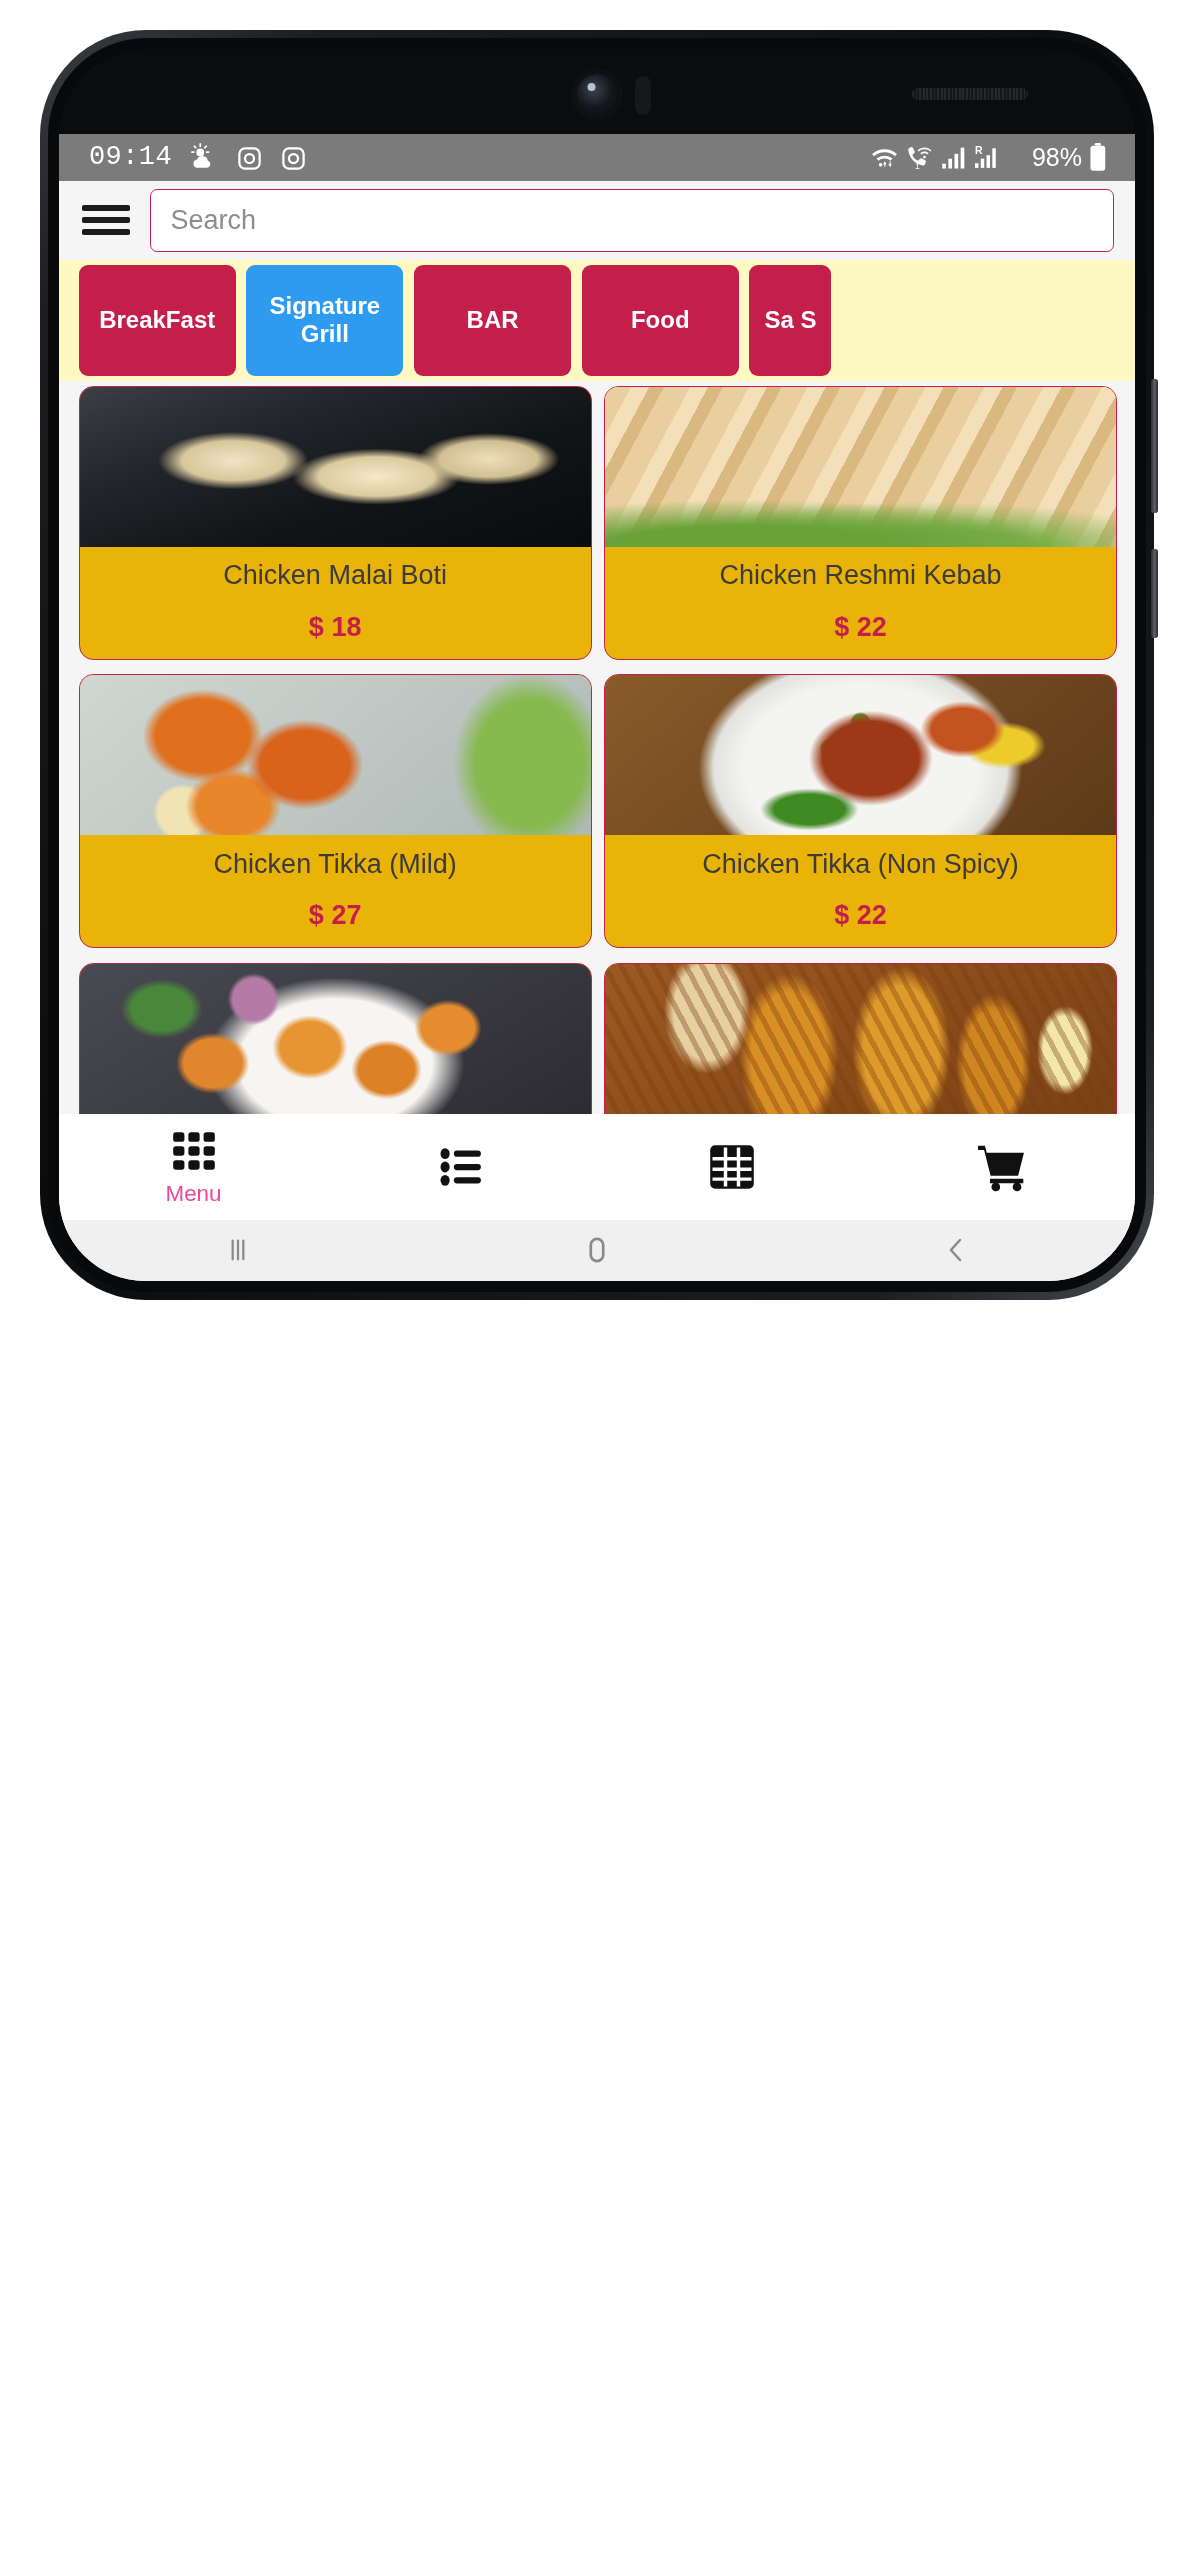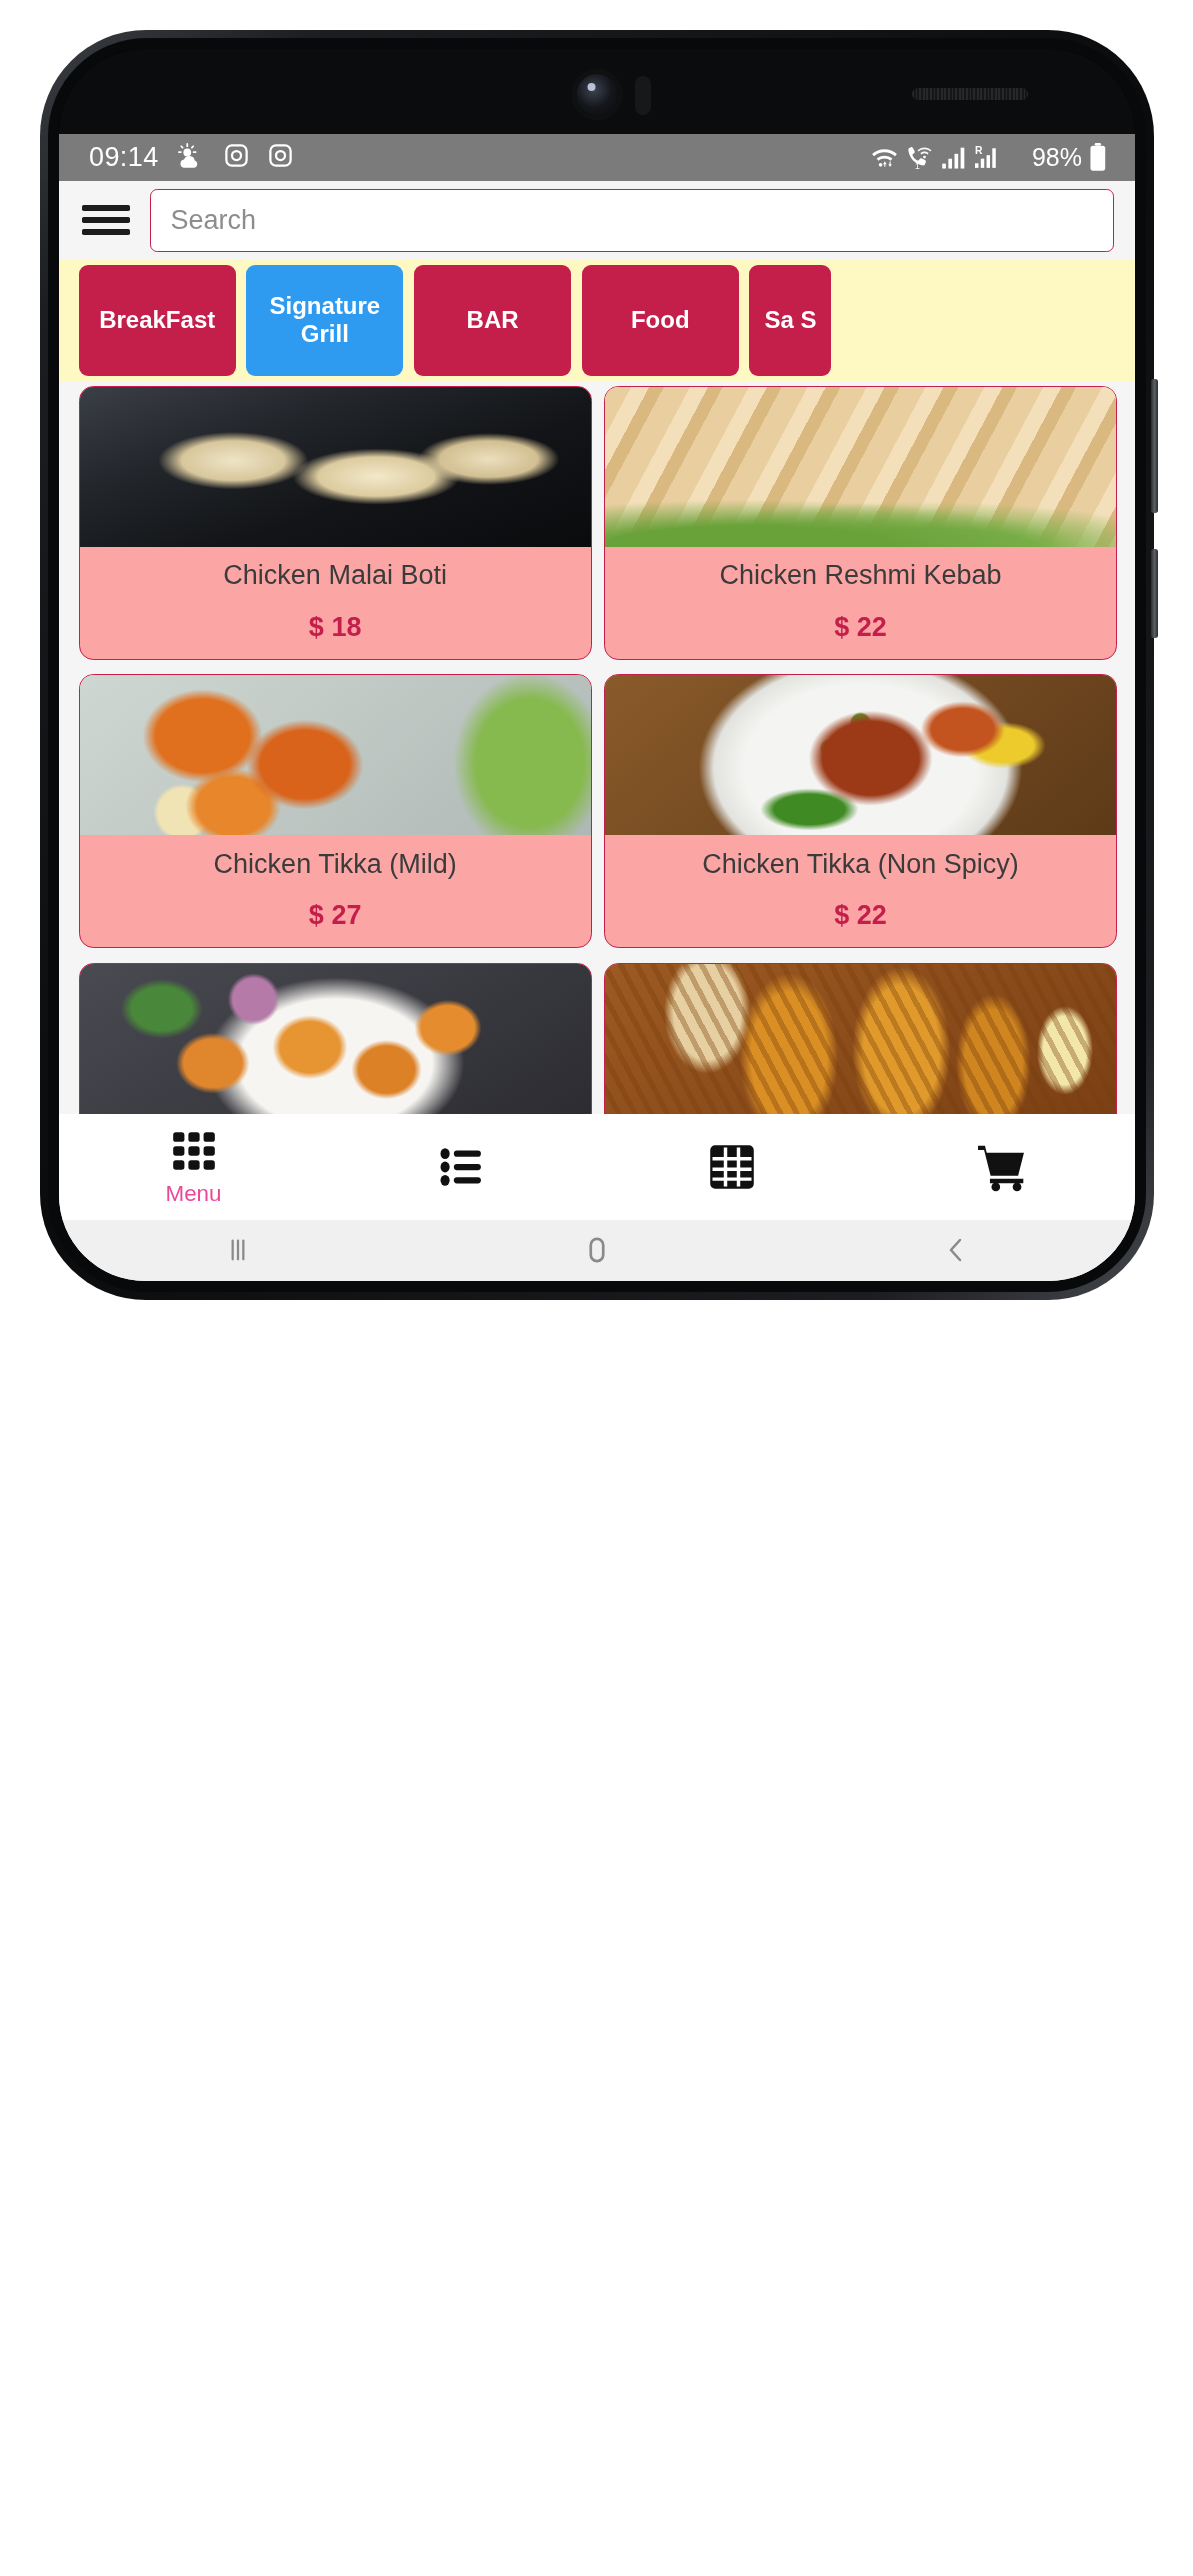--- a/index.html
+++ b/index.html
@@ -33,21 +33,21 @@
     border-radius:8px; background:#161819; }
   .earpiece{ position:absolute; right:107px; top:39px; width:116px; height:12.5px; border-radius:6.3px;
     background:repeating-linear-gradient(90deg,#26282a 0 1.8px,#141617 1.8px 3.6px); }
 
   
   .screen{ position:absolute; left:0; top:85px; right:0; bottom:0; background:#f2f2f2; }
 
   
   .statusbar{ height:47px; background:#7b7b7b; display:flex; align-items:center;
     justify-content:space-between; padding:0 27px 0 30px; color:#fff; }
-  .sb-left{ display:flex; align-items:flex-start; gap:17px; }
+  .sb-left{ display:flex; align-items:flex-end; gap:17px;font-family:Liberation Mono, monospace; }
   .sb-time{ font-size:27px; font-weight:400; letter-spacing:0.4px; }
   .sb-right{ display:flex; align-items:center; gap:6.3px; }
   .sb-batt-text{ font-size:25px; font-weight:500; margin-left:21px; }
   .ico{ display:inline-block; line-height:0; }
 
   
   .appbar{ height:79px; background:#f5f5f5; display:flex; align-items:center;
     padding:0 21.5px 0 23px; gap:19.7px; }
   .hamburger{ width:48px; height:36px; display:flex; flex-direction:column;
     justify-content:space-between; padding:2.7px 0; cursor:pointer; }
@@ -62,21 +62,21 @@
   .tab{ flex:0 0 auto; width:157px; height:111px; border-radius:9px;
     background:#c41f4b; color:#fff; display:flex; align-items:center; justify-content:center;
     text-align:center; font-size:24px; font-weight:bold; line-height:1.18; padding:0 7.2px;
     cursor:pointer; }
   .tab.active{ background:#2f9bf0; }
   .tab.clip{ width:82px; }
 
   
   .grid{ padding:5.4px 18px 0 19.7px; display:grid; grid-template-columns:1fr 1fr;
     gap:14.3px 12.5px; background:#f5f5f5; }
-  .card{ background:#fca5a5; border:1.3px solid #c41f4b; border-radius:14.3px; overflow:hidden;
+  .card{ background:#eab308; border:1.3px solid #c41f4b; border-radius:14.3px; overflow:hidden;
     display:flex; flex-direction:column; cursor:pointer; }
   .card-img{ height:160px; width:100%; position:relative; overflow:hidden; }
   .card-body{ padding:12.5px 9px 16px; text-align:center; }
   .card-title{ font-size:27px; color:#3b3b3b; line-height:1.22; }
   .card-price{ margin-top:19.7px; font-size:27px; font-weight:bold; color:#c41f4b; }
 
   
   .bottomnav{ position:absolute; left:0; right:0; bottom:61px; height:106px; background:#fff;
     display:flex; align-items:center; }
   .navitem{ flex:1; display:flex; flex-direction:column; align-items:center; justify-content:center;

